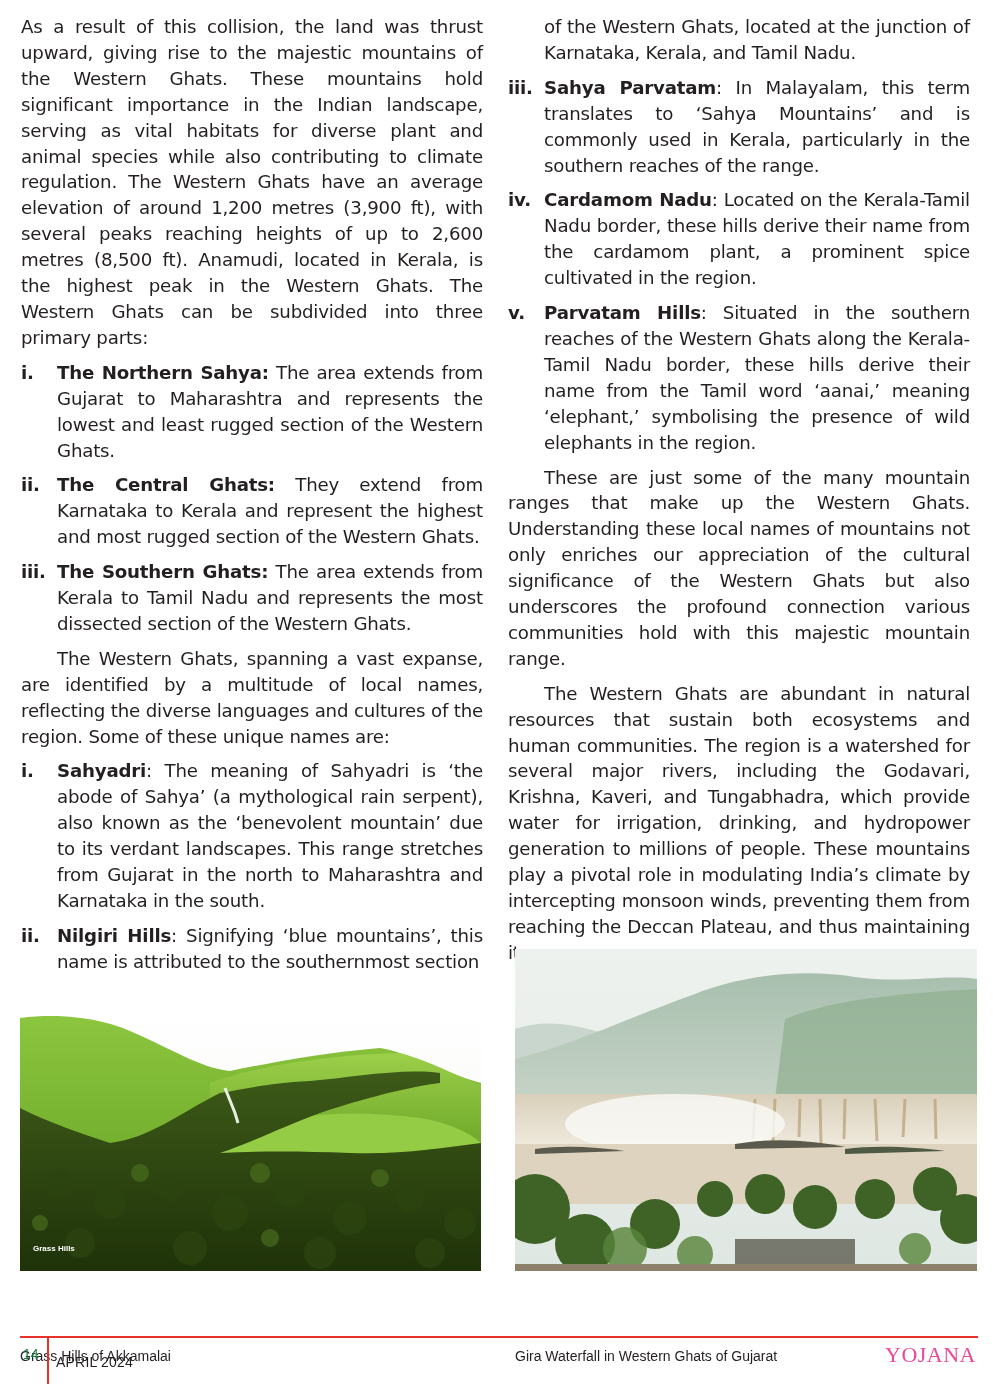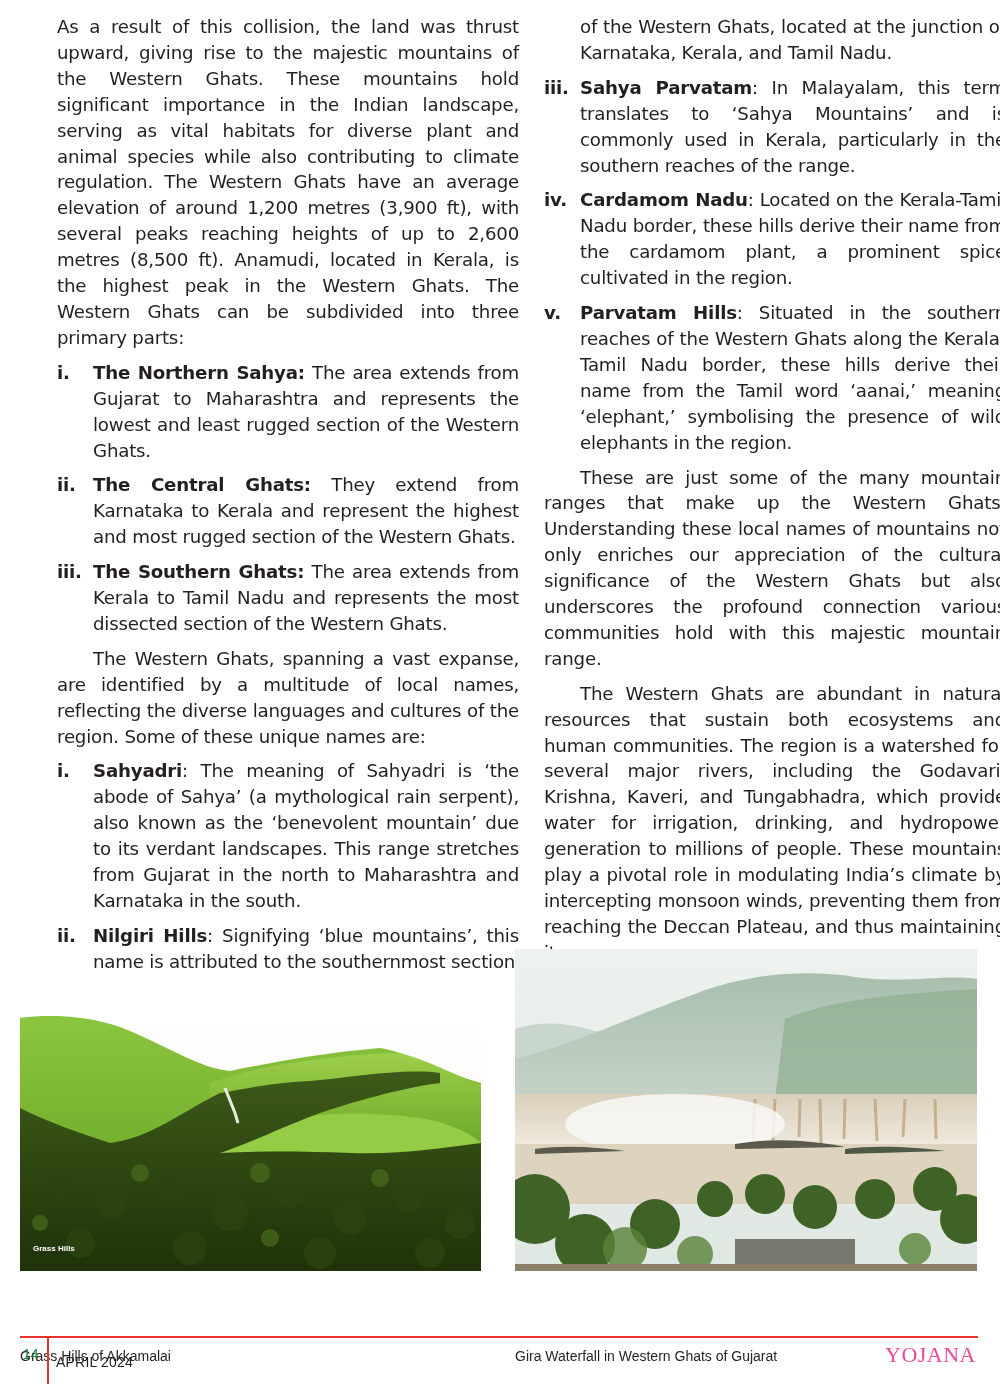--- a/index.html
+++ b/index.html
@@ -1,19 +1,19 @@
 <!DOCTYPE html>
 <html><head>
 <meta charset="utf-8">
 <style>
   html, body { margin: 0; padding: 0; background: #ffffff; }
   body { width: 1000px; height: 1384px; position: relative; overflow: hidden;
          font-family: "DejaVu Sans", sans-serif; color: #231f20; }
   .col { position: absolute; top: 14px; width: 462px; font-size: 18.2px; line-height: 25.9px;
-         text-align: justify; letter-spacing: -0.2px; margin-left: 36px; }
+         text-align: justify; letter-spacing: -0.2px; }
   .col.left { left: 21px; }
   .col.right { left: 508px; width: 462px; }
   p { margin: 0; }
   p.indent { text-indent: 36px; }
   .gap { margin-top: 9px; }
   .item { position: relative; padding-left: 36px; margin-top: 9px; }
   .item .num { position: absolute; left: 0; top: 0; font-weight: bold; }
   .item b { font-weight: bold; }
   .cont { padding-left: 36px; }
   .photo { position: absolute; overflow: hidden; }

